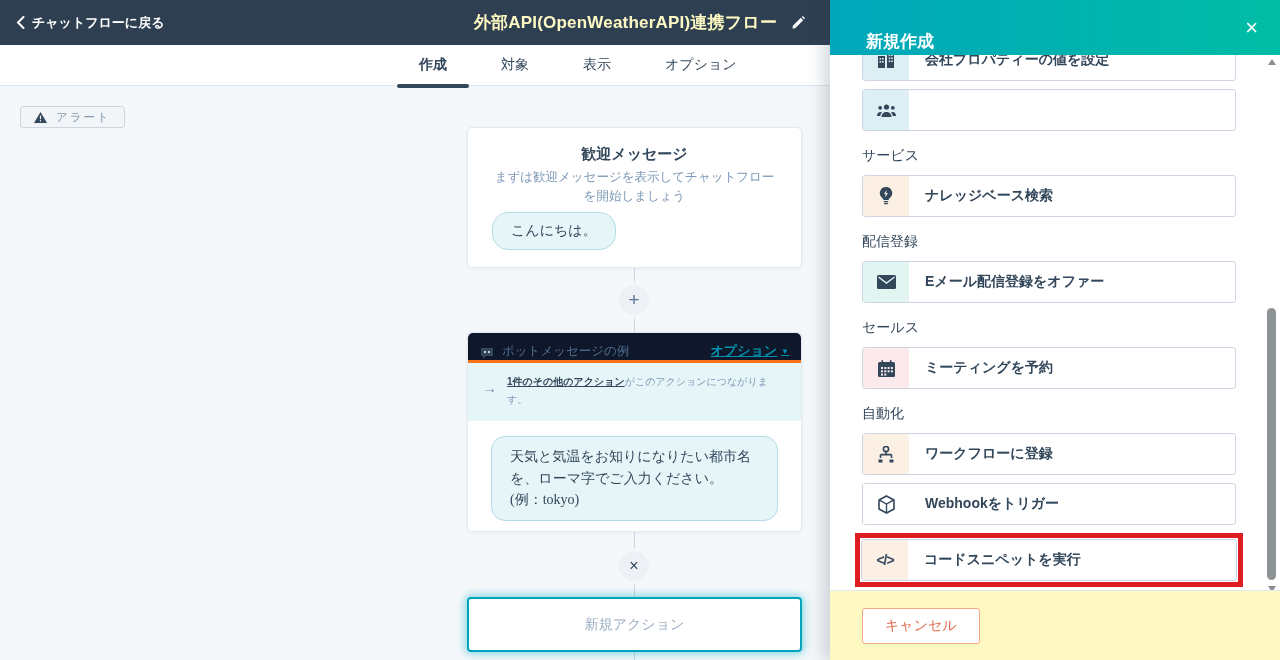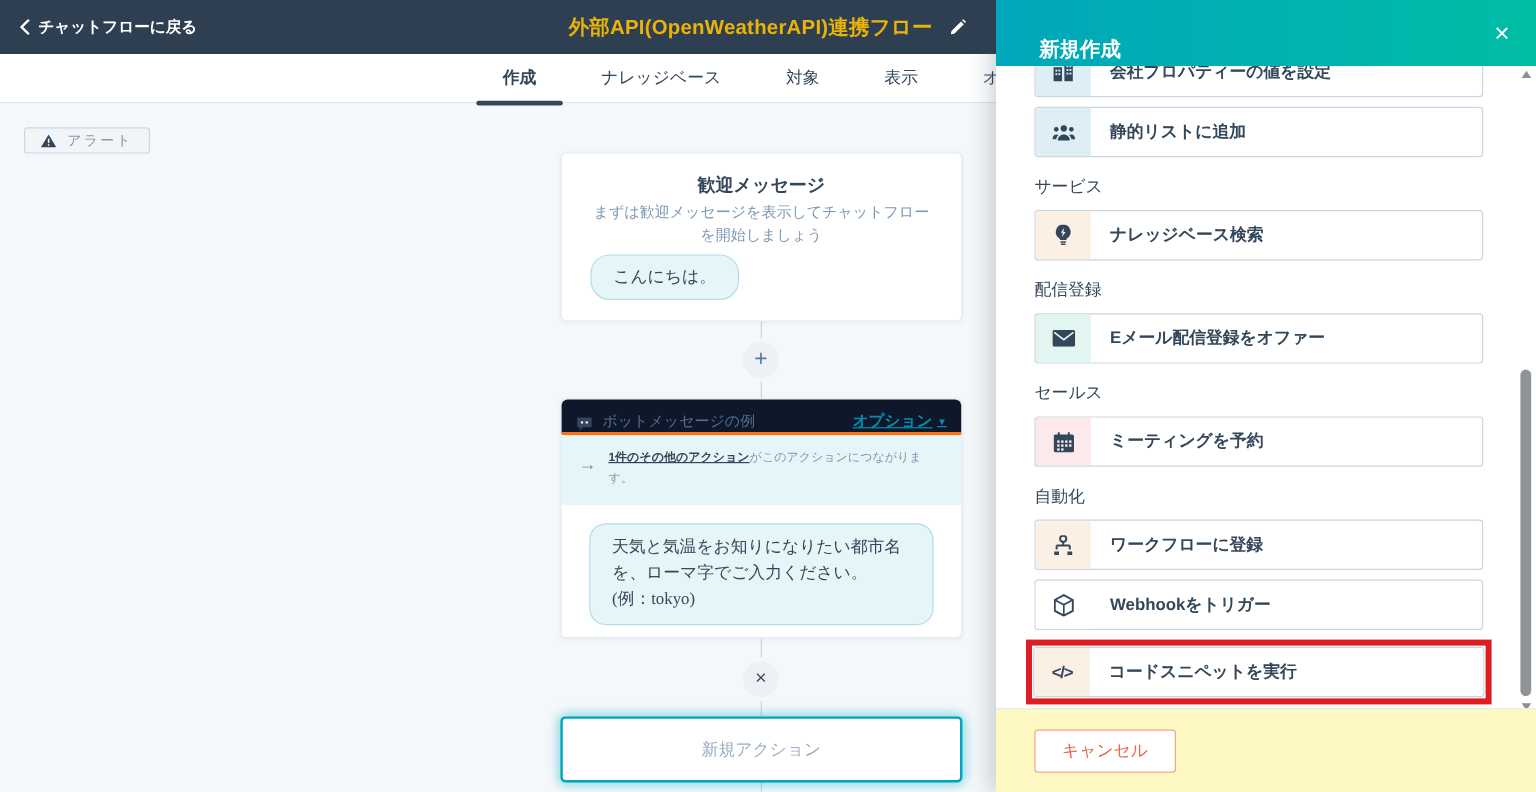--- a/index.html
+++ b/index.html
@@ -6,21 +6,21 @@
   html,body { width:1280px; height:660px; overflow:hidden;
     font-family:"Liberation Sans","DejaVu Sans",sans-serif; background:#fff; }
 
   
   .topbar { position:absolute; left:0; top:0; width:1280px; height:45px;
     background:#2e3f52; display:flex; align-items:center; z-index:2; }
   .back-link { display:flex; align-items:center; gap:7px; color:#fff;
     font-size:13px; font-weight:bold; margin-left:16px; cursor:pointer; }
   .flow-title-wrap { position:absolute; left:0; right:0; top:0; height:45px;
     display:flex; align-items:center; justify-content:center; gap:14px; pointer-events:none; }
-  .flow-title { color:#eab308; font-size:17px; font-weight:bold; letter-spacing:.2px; }
+  .flow-title { color:#fef9c3; font-size:17px; font-weight:bold; letter-spacing:.2px; }
 
   
   .tabbar { position:absolute; left:0; top:45px; width:1280px; height:41px;
     background:#fff; border-bottom:1px solid #dde6ee; display:flex;
     align-items:center; padding-left:415px; gap:46px; z-index:1; }
   .tab { font-size:14px; color:#33475b; padding:0 4px; height:41px;
     display:flex; align-items:center; position:relative; cursor:pointer; white-space:nowrap; }
   .tab.active { font-weight:bold; }
   .tab.active::after { content:""; position:absolute; left:-18px; right:-18px;
     bottom:-2px; height:4px; background:#33475b; border-radius:3px; }
@@ -136,21 +136,20 @@
     <span>
       <svg width="15" height="15" viewBox="0 0 16 16">
           <path d="M2 11.5 10.5 3l2.5 2.5L4.5 14 1.5 14.5 2 11.5z M11.5 2l1-1 2.5 2.5-1 1z" fill="#fff"></path>
         </svg>
     </span>
   </div>
 </div>
 
 <div class="tabbar">
   <div class="tab active">作成</div>
-  <div class="tab">ナレッジベース</div>
   <div class="tab">対象</div>
   <div class="tab">表示</div>
   <div class="tab">オプション</div>
 </div>
 
 <div class="canvas">
 
   <div class="alert-btn">
     <span>
       <svg width="13" height="11" viewBox="0 0 13 11">
@@ -245,21 +244,20 @@
       <span class="icon-cell tint-blue">
         <svg width="19" height="15" viewBox="0 0 19 15">
             <circle cx="9.5" cy="4" r="2.6" fill="#33475b"></circle>
             <path d="M4.5 14c0-3 2.2-5 5-5s5 2 5 5z" fill="#33475b"></path>
             <circle cx="3.2" cy="4.8" r="1.9" fill="#33475b"></circle>
             <path d="M0 13c0-2.4 1.4-4 3.4-4 .6 0 1.2.2 1.7.5C3.9 10.6 3.3 12 3.2 13z" fill="#33475b"></path>
             <circle cx="15.8" cy="4.8" r="1.9" fill="#33475b"></circle>
             <path d="M19 13c0-2.4-1.4-4-3.4-4-.6 0-1.2.2-1.7.5 1.2 1.1 1.8 2.5 1.9 3.5z" fill="#33475b"></path>
           </svg>
       </span>
-      <span class="item-label">静的リストに追加</span>
     </div>
 
     <div class="section-label">サービス</div>
 
     <div class="action-item">
       <span class="icon-cell tint-cream">
         <svg width="14" height="18" viewBox="0 0 14 18">
             <path d="M7 0a6.2 6.2 0 0 0-3.5 11.3c.6.5.9 1 .9 1.7h5.2c0-.7.3-1.2.9-1.7A6.2 6.2 0 0 0 7 0z" fill="#33475b"></path>
             <path d="M7.6 3 5 7h1.7L6 10.5 9 6.3H7.2z" fill="#fcefe3"></path>
             <rect x="4.6" y="14" width="4.8" height="1.2" rx=".6" fill="#33475b"></rect>

